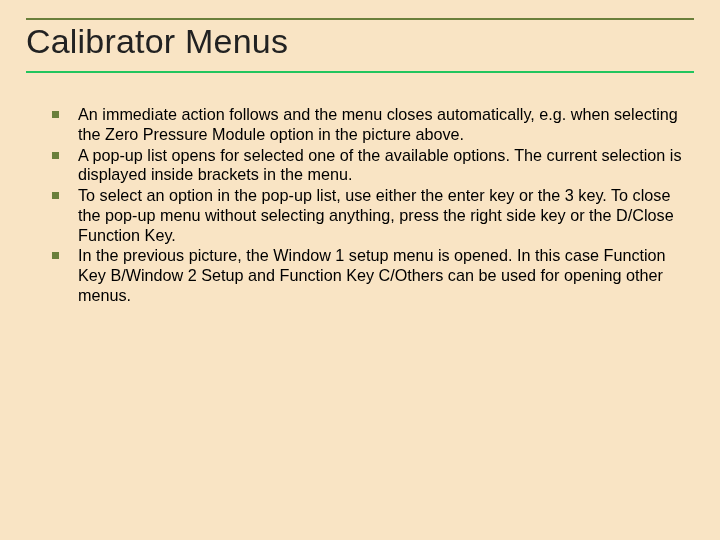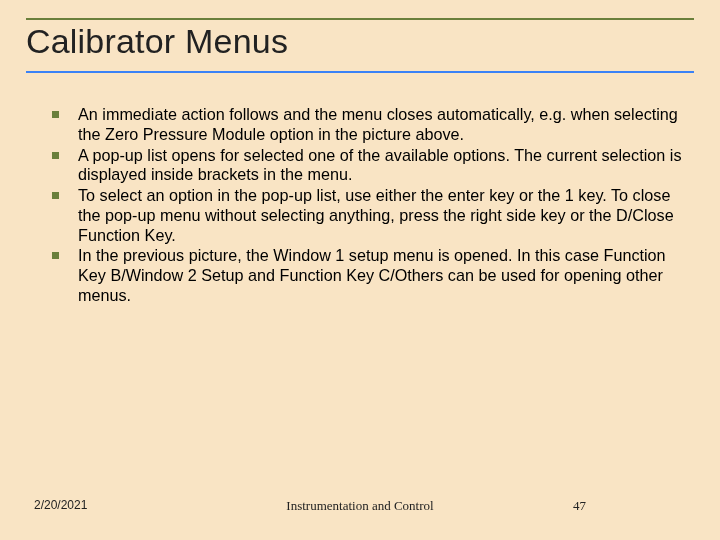--- a/index.html
+++ b/index.html
@@ -11,21 +11,21 @@
     position: relative;
   }
   .slide {
     width: 720px;
     height: 540px;
     padding: 18px 26px 0 26px;
     position: relative;
   }
   .title-wrap {
     border-top: 2px solid #6b7f3b;
-    border-bottom: 2px solid #3b82f6;
+    border-bottom: 2px solid #22c55e;
     padding: 2px 0 10px 0;
     margin-bottom: 22px;
   }
   .title {
     font-size: 34px;
     font-weight: 400;
     color: #222;
     letter-spacing: 0.2px;
   }
   .content {
@@ -83,24 +83,19 @@
 <div class="slide">
 
   <div class="title-wrap">
     <h1 class="title">Calibrator Menus</h1>
   </div>
 
   <div class="content">
     <ul class="bullets">
       <li>An immediate action follows and the menu closes automatically, e.g. when selecting the Zero Pressure Module option in the picture above.</li>
       <li>A pop-up list opens for selected one of the available options. The current selection is displayed inside brackets in the menu.</li>
-      <li>To select an option in the pop-up list, use either the enter key or the 1 key. To close the pop-up menu without selecting anything, press the right side key or the D/Close Function Key.</li>
+      <li>To select an option in the pop-up list, use either the enter key or the 3 key. To close the pop-up menu without selecting anything, press the right side key or the D/Close Function Key.</li>
       <li>In the previous picture, the Window 1 setup menu is opened. In this case Function Key B/Window 2 Setup and Function Key  C/Others can be used for opening other menus.</li>
     </ul>
   </div>
 
-  <div class="footer">
-    <span class="date">2/20/2021</span>
-    <span class="center">Instrumentation and Control</span>
-    <span class="page">47</span>
-  </div>
 
 </div>
 
 </body></html>

